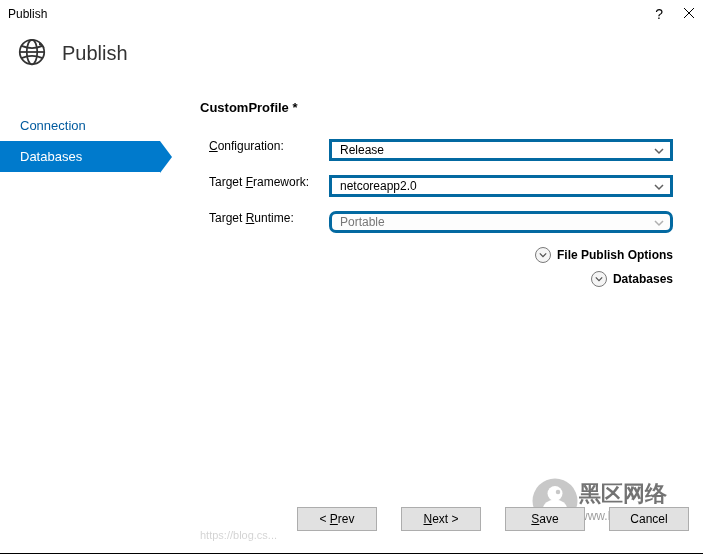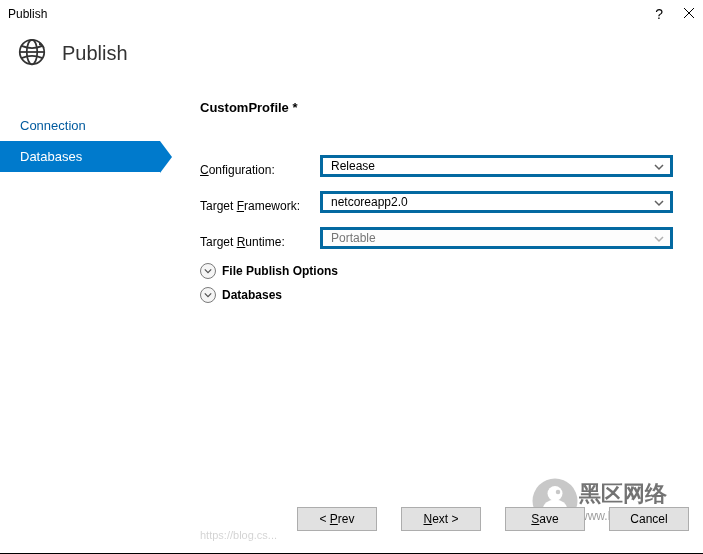--- a/index.html
+++ b/index.html
@@ -70,27 +70,28 @@
     border-left: 12px solid #007acc;
   }
 
   .main {
     flex: 1;
     padding: 10px 30px 0 40px;
   }
   .profile-name {
     font-weight: 600;
     font-size: 13px;
-    margin-bottom: 40px;
+    margin-bottom: 24px;
   }
 
   .form-row {
     display: flex;
-    align-items: flex-end;
+    align-items: flex-start;
     margin-bottom: 14px;
+    margin-left: 9px;
   }
   .form-label {
     width: 120px;
     font-size: 12px;
     color: #000;
   }
   .form-label .accel { text-decoration: underline; }
 
   .dropdown {
     flex: 1;
@@ -98,31 +99,32 @@
     align-items: center;
     justify-content: space-between;
     border: 3px solid #0369a1;
     background: #fff;
     height: 22px;
     padding: 0 6px 0 8px;
     font-size: 12px;
     color: #000;
     cursor: pointer;
   }
-  .dropdown.disabled { color: #777; background: #fdfdfd; }
+  .dropdown.disabled { color: #777; background: #fdfdfd; border-radius: 7px; }
   .dropdown .chev { width: 10px; height: 10px; }
 
   .expander {
     display: flex;
     align-items: center;
     gap: 6px;
     margin: 8px 0 4px 0;
     font-size: 12px;
     font-weight: 600;
     cursor: pointer;
+    justify-content: flex-end;
   }
   .expander-circle {
     width: 16px; height: 16px;
     border: 1px solid #7a7a7a;
     border-radius: 50%;
     display: inline-flex;
     align-items: center;
     justify-content: center;
     background: #f5f5f5;
   }

